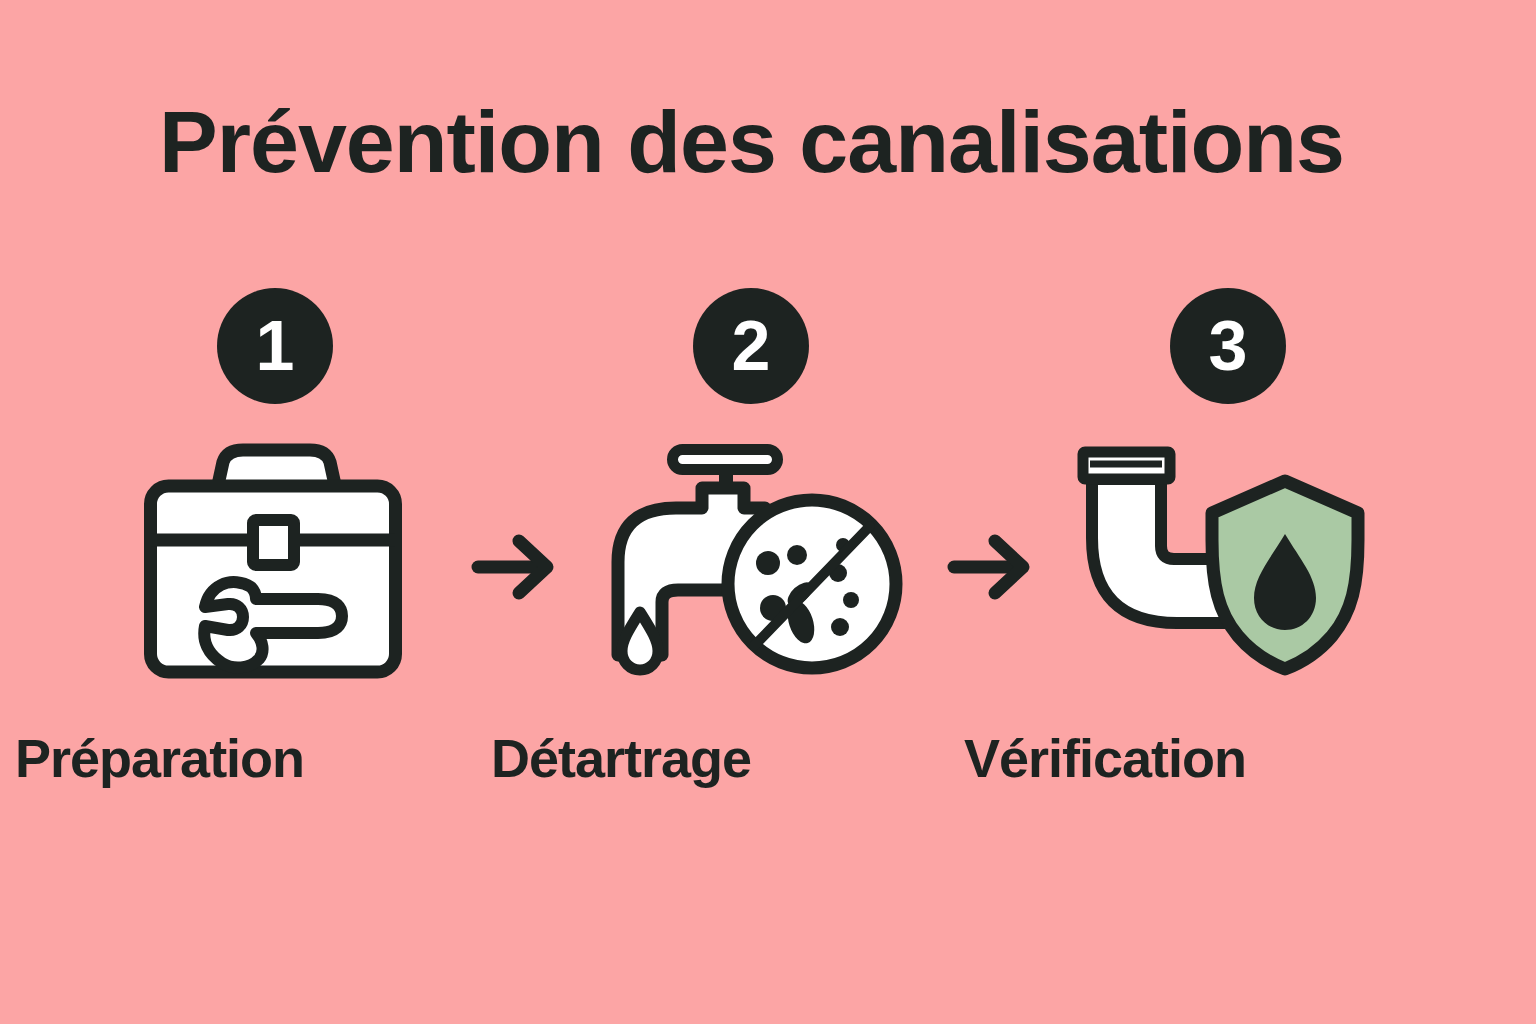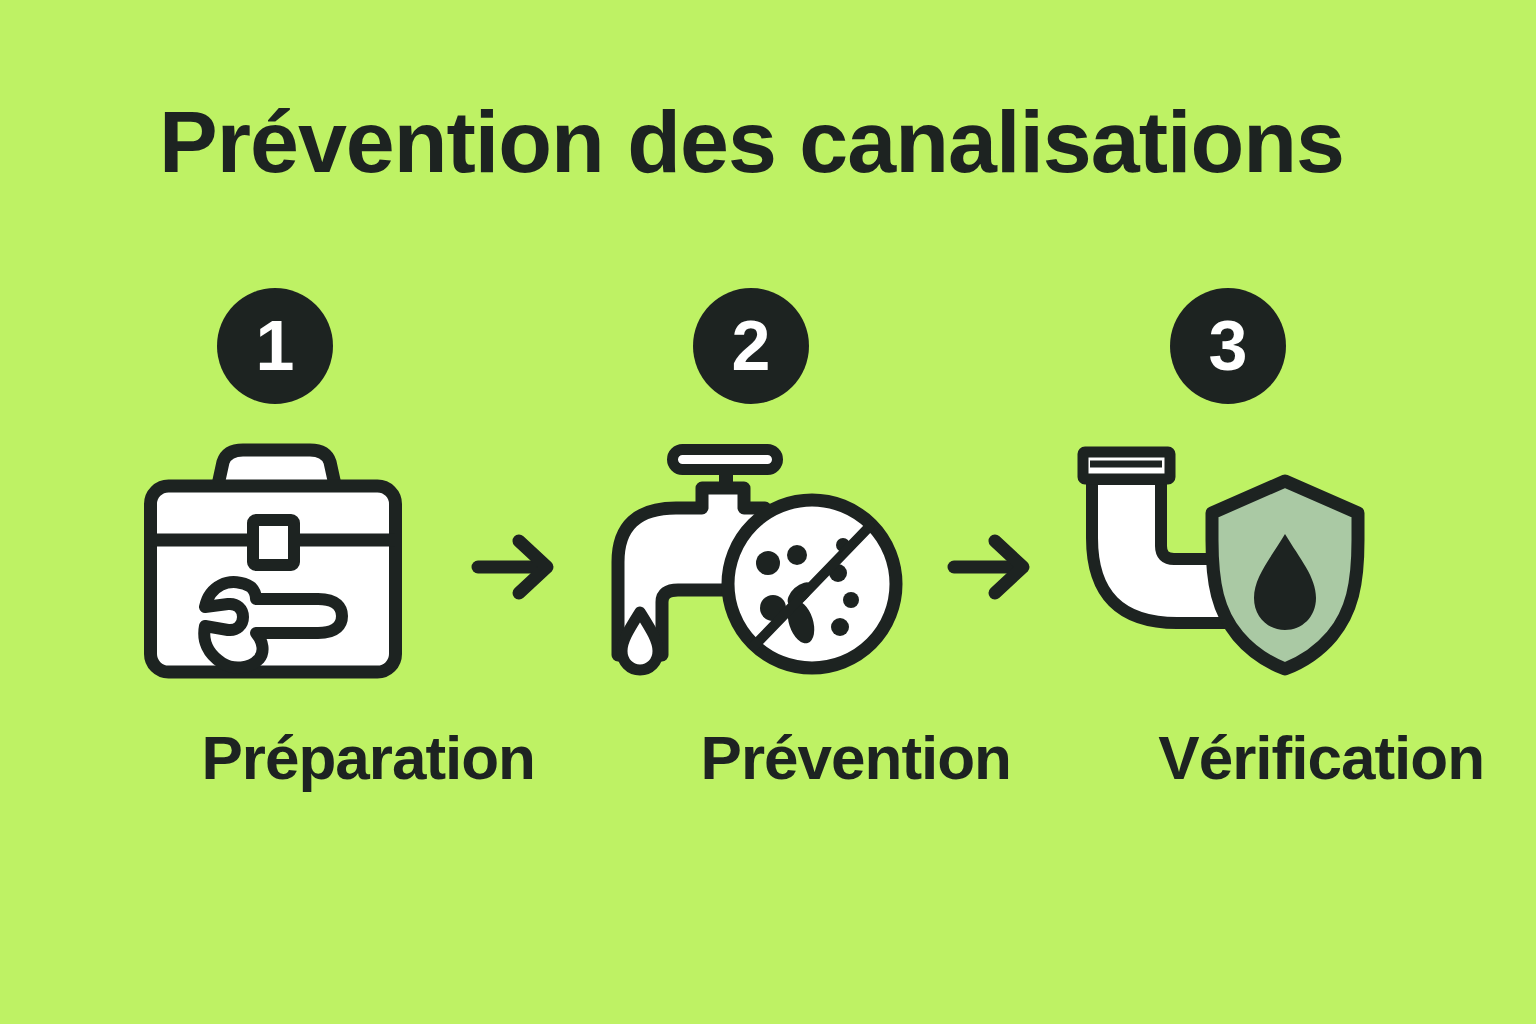--- a/index.html
+++ b/index.html
@@ -4,21 +4,21 @@
 <style>
   html, body {
     margin: 0;
     padding: 0;
     background: #ffffff;
   }
   .canvas {
     position: relative;
     width: 1536px;
     height: 1024px;
-    background: #bef264;
+    background: #fca5a5;
     overflow: hidden;
     font-family: "Liberation Sans", sans-serif;
     color: #1d2321;
   }
   .title {
     position: absolute;
     top: 96px;
     left: 0;
     width: 1503px;
     margin: 0;
@@ -53,22 +53,22 @@
   .icon-toolbox { left: 140px; }
   .icon-faucet  { left: 590px; }
   .icon-pipe    { left: 1065px; }
   .arrow-svg { position: absolute; top: 530px; }
   .arrow-1 { left: 470px; }
   .arrow-2 { left: 946px; }
   .step-label {
     position: absolute;
     top: 718px;
     width: 520px;
-    text-align: right;
-    font-size: 62px;
+    text-align: left;
+    font-size: 54px;
     font-weight: 700;
     letter-spacing: -1px;
     line-height: 80px;
     color: #1d2321;
   }
   .step-label.l1 { left: 15px; }
   .step-label.l2 { left: 491px; }
   .step-label.l3 { left: 964px; }
 </style>
 </head>
@@ -152,20 +152,20 @@
              C 1272,664 1254,655 1238,636 C 1218,612 1212,584 1212,540 L 1212,513 Z" fill="#aac9a4" stroke="#1d2321" stroke-width="13" stroke-linejoin="round"></path>
 
     <path d="M 1285,534 C 1270,559 1254,577 1254,598 C 1254,617 1268,630 1285,630
              C 1302,630 1316,617 1316,598 C 1316,577 1300,559 1285,534 Z" fill="#1d2321"></path>
   </svg>
 
   <div class="step-label l1">
     <div>Préparation</div>
   </div>
   <div class="step-label l2">
-    <div>Prévention</div>
+    <div>Détartrage</div>
     <div></div>
   </div>
   <div class="step-label l3">
     <div>Vérification</div>
   </div>
 
 </div>
 
 </body></html>

